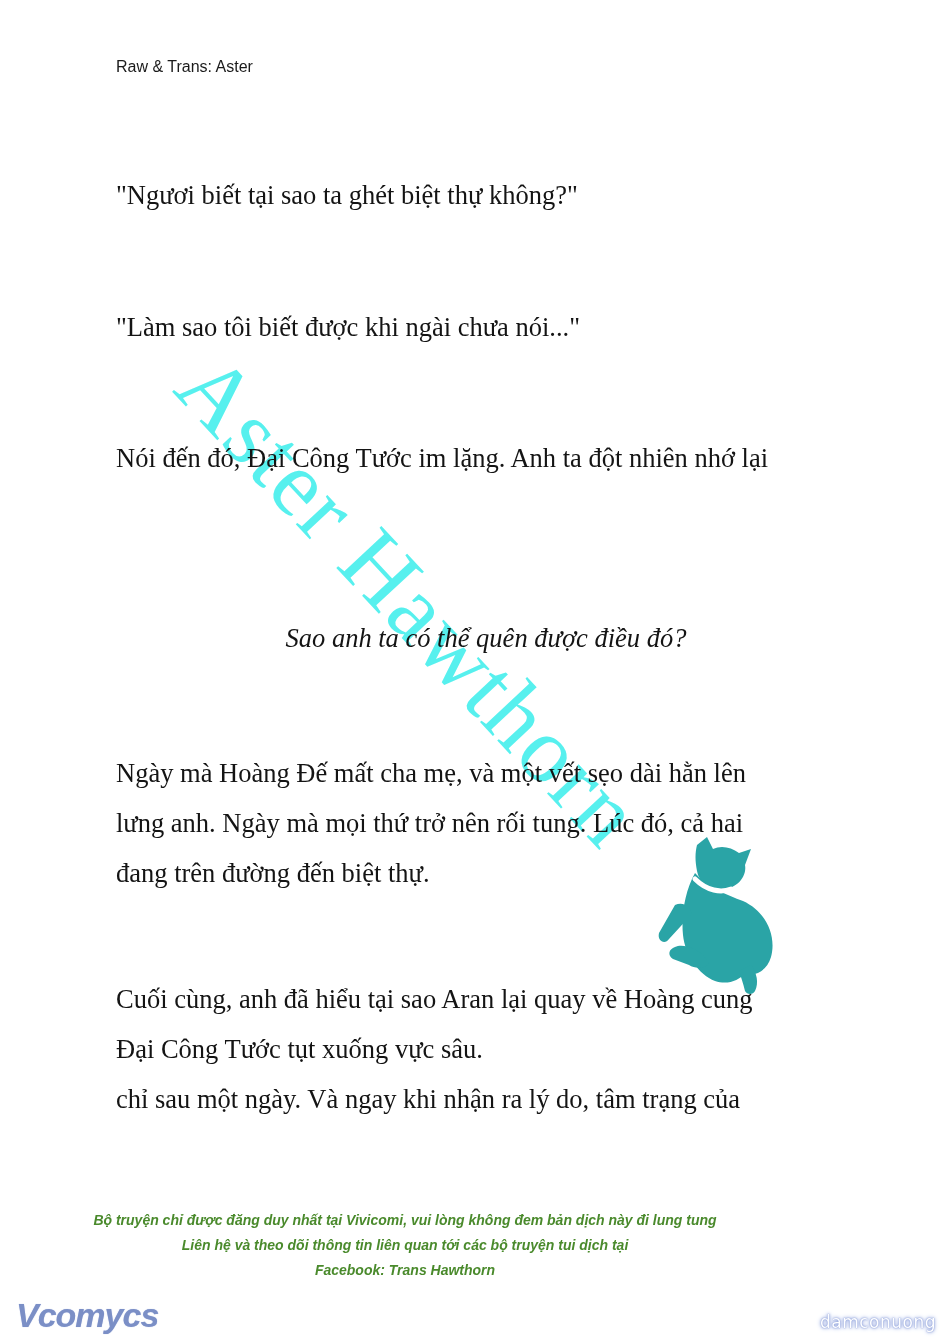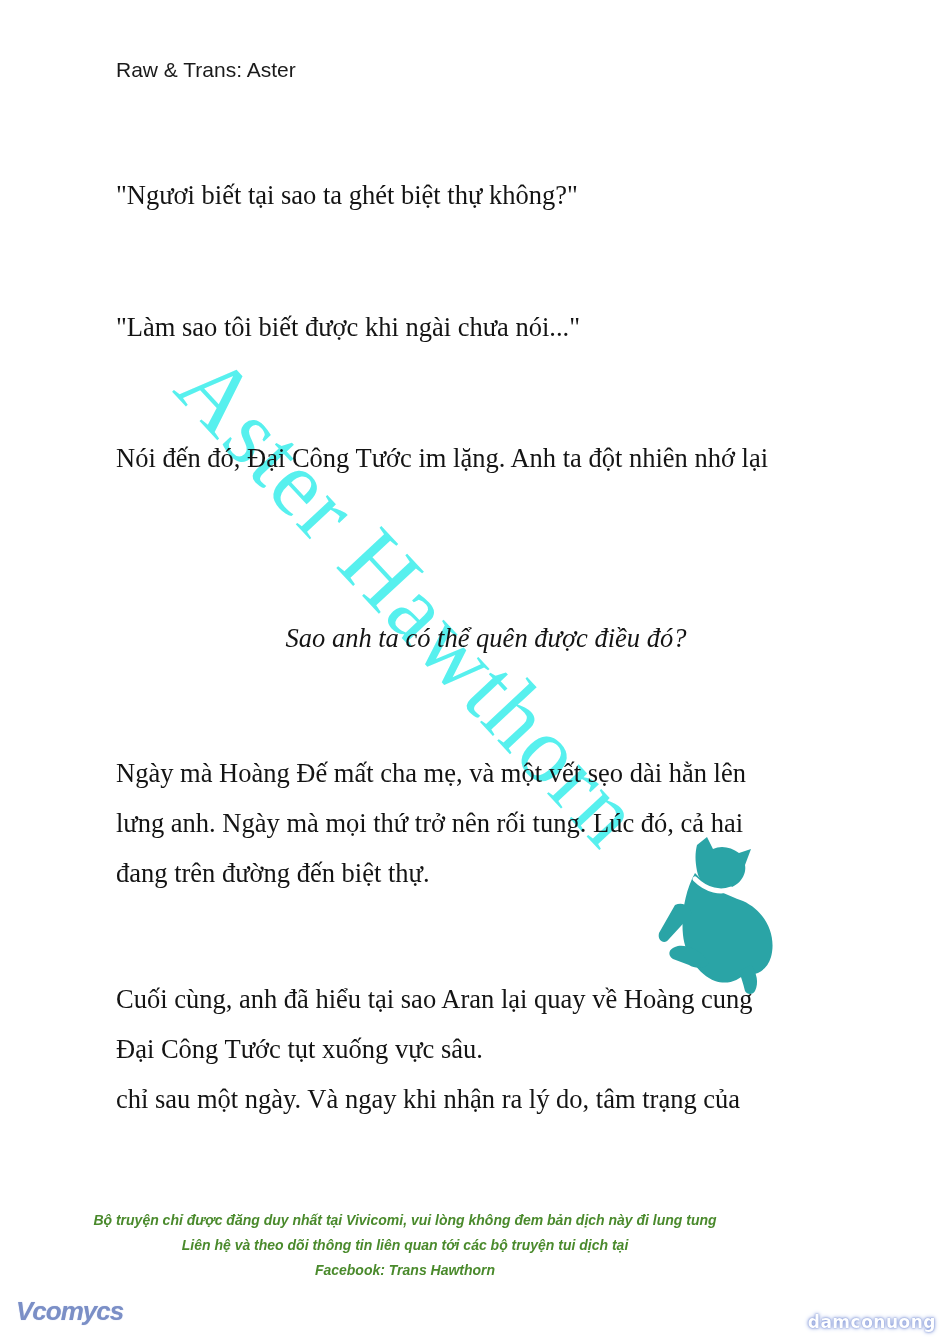--- a/index.html
+++ b/index.html
@@ -13,21 +13,21 @@
       position: relative;
       overflow: hidden;
       font-family: "Liberation Serif", serif;
       color: #111111;
     }
     .header-credit {
       position: absolute;
       left: 116px;
       top: 58px;
       font-family: "Liberation Sans", sans-serif;
-      font-size: 21px;
+      font-size: 16px;
       color: #1a1a1a;
       z-index: 3;
     }
     .content {
       position: absolute;
       left: 116px;
       top: 0;
       width: 740px;
       z-index: 3;
     }
@@ -86,32 +86,32 @@
     }
     .footer-notice .line { display: block; }
 
     .logo-left {
       position: absolute;
       left: 16px;
       top: 1296px;
       font-family: "Liberation Sans", sans-serif;
       font-style: italic;
       font-weight: bold;
-      font-size: 26px;
+      font-size: 34px;
       letter-spacing: -1px;
       color: #7b8fc6;
       text-shadow: 0 0 1px #b5c2e6;
       z-index: 3;
     }
     .logo-right {
       position: absolute;
       right: 14px;
       top: 1312px;
       font-family: "DejaVu Sans", sans-serif;
-      font-weight: bold;
+      font-weight: normal;
       font-size: 17px;
       color: #ffffff;
       text-shadow: 0 0 3px #7d93d6, 0 0 5px #9fb0e4, 0 0 1px #5f78c8;
       letter-spacing: 0.5px;
       z-index: 3;
     }
   </style>
 </head>
 <body>
 

